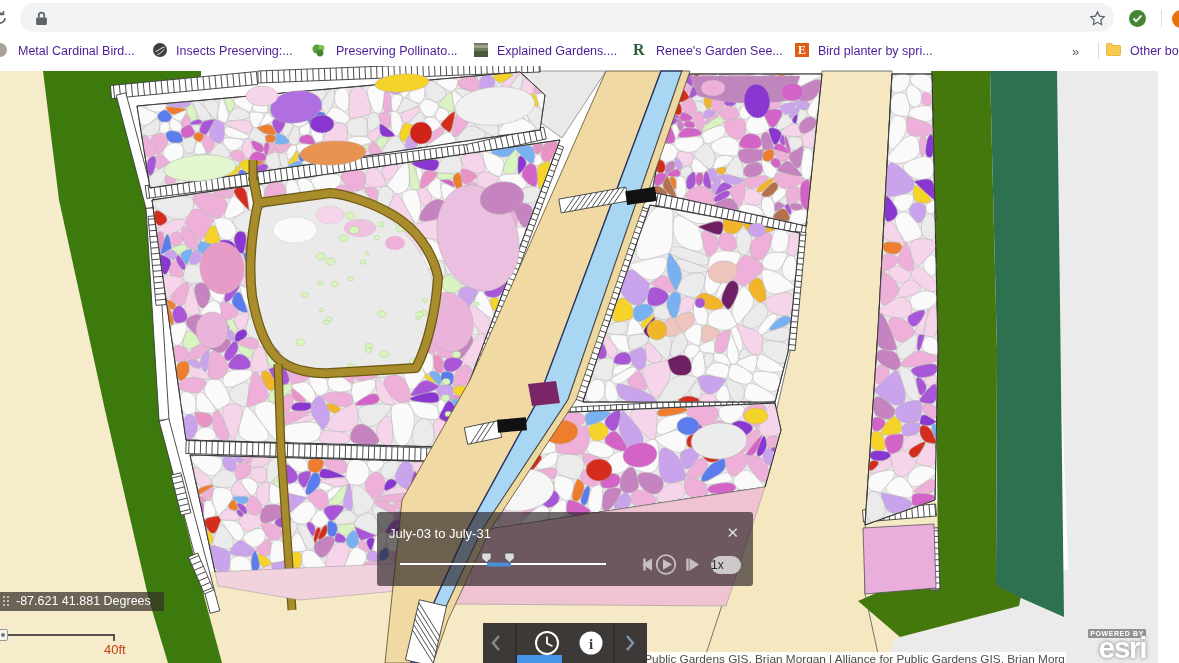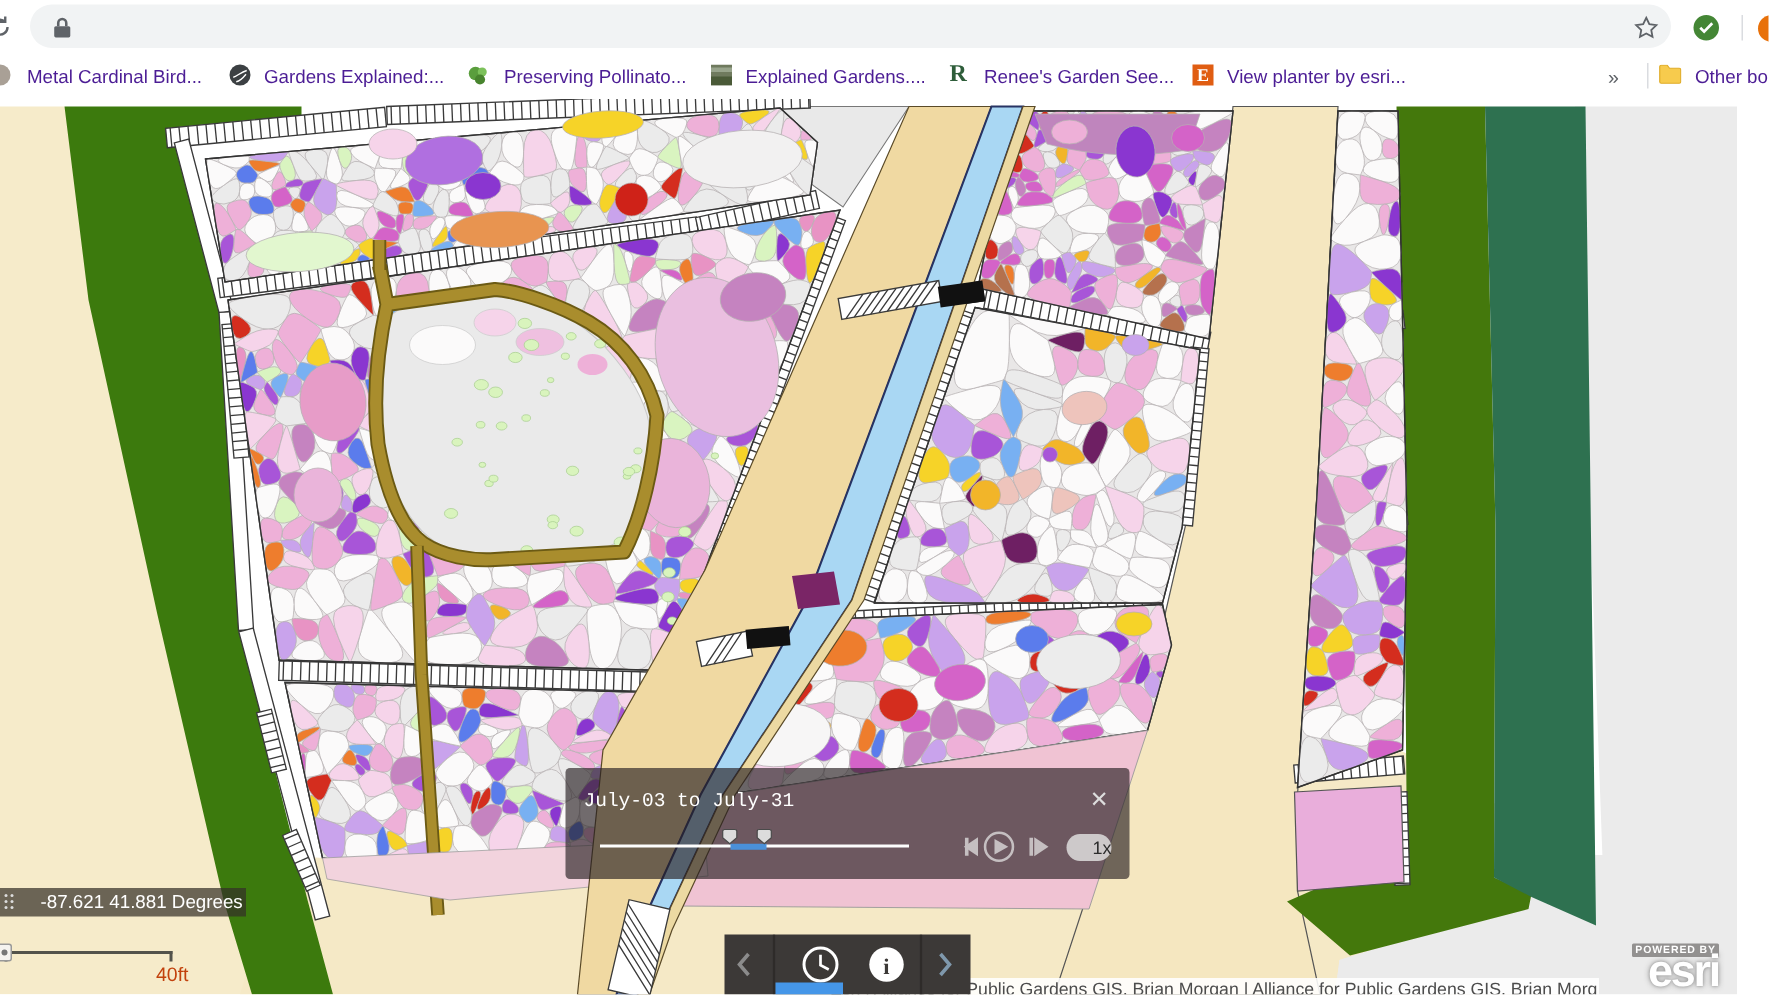--- a/index.html
+++ b/index.html
@@ -3,27 +3,27 @@
 *{margin:0;padding:0;box-sizing:border-box}
 html,body{width:1179px;height:663px;overflow:hidden;background:#fff;
  font-family:"Liberation Sans",sans-serif;position:relative}
 .abs{position:absolute}
 #toolbar{position:absolute;left:0;top:0;width:1179px;height:36px;background:#fff}
 #pill{position:absolute;left:20px;top:3px;width:1094px;height:29px;background:#f1f3f4;border-radius:15px}
 #url{position:absolute;left:55px;top:8px;font-size:15px;color:#202124;white-space:nowrap}
 #url span{color:#5f6368}
 #bookmarks{position:absolute;left:0;top:36px;width:1179px;height:30px;background:#fff}
 .bm{position:absolute;top:8px;font-size:12.5px;color:#4c1d95;white-space:nowrap}
-#coordbar{position:absolute;left:0;top:592px;width:164px;height:19px;background:rgba(52,47,40,0.72);color:#fff;font-size:12.5px;line-height:19px;padding-left:27px}
+#coordbar{position:absolute;left:0;top:592px;width:164px;height:19px;background:rgba(52,47,40,0.72);color:#fff;font-size:12.5px;line-height:19px;padding-left:16px}
 #scalebar{position:absolute;left:3px;top:634px;width:112px;height:7px;border-top:2px solid #53534b;border-left:2px solid #53534b;border-right:2px solid #53534b}
 #scalelab{position:absolute;left:104px;top:642px;font-size:13px;color:#c2410c}
 #panel{position:absolute;left:377px;top:512px;width:376px;height:74px;background:rgba(38,30,34,0.65);border-radius:3px}
-#ptitle{position:absolute;left:12px;top:14px;font-family:Liberation Mono, monospace;font-size:13px;color:#fff}
+#ptitle{position:absolute;left:12px;top:14px;font-family:Liberation Sans, sans-serif;font-size:13px;color:#fff}
 #pclose{position:absolute;right:14px;top:12px;color:#ddd;font-size:15px}
-#speed{position:absolute;left:334px;top:44px;width:30px;height:18px;border-radius:9px;background:#cdc9ca;color:#2c2c2c;font-size:12px;text-align:right;line-height:18px}
+#speed{position:absolute;left:334px;top:44px;width:30px;height:18px;border-radius:9px;background:#cdc9ca;color:#2c2c2c;font-size:12px;text-align:left;line-height:18px}
 #navbar{position:absolute;left:483px;top:623px;width:164px;height:40px;background:#3c3937}
 #bluestrip{position:absolute;left:517px;top:655px;width:45px;height:8px;background:#4596e8}
 #attrib{position:absolute;left:550px;top:652px;width:516px;height:11px;background:rgba(255,255,255,0.88);overflow:hidden;font-size:11.8px;color:#4c4c4c;white-space:nowrap}
 #esri{position:absolute;left:1076px;top:622px;width:70px;text-align:right;color:#fff}
 #esri .pb{font-size:7px;font-weight:bold;letter-spacing:0.6px;color:#fff;background:rgba(112,110,108,.72);display:inline-block;padding:1px 2px;border-radius:1px;text-shadow:none}
 #esri .big{font-size:30px;font-weight:bold;letter-spacing:-1.5px;line-height:18px;margin-top:-1px;text-shadow:0 0 4px #9a9a9a,0 0 2px #9a9a9a}
 </style></head><body>
 
 <svg width="1158" height="597" viewBox="0 66 1158 597" style="position:absolute;left:0;top:66px">
     <rect x="0" y="66" width="1158" height="597" fill="#ffffff"></rect>
@@ -1174,37 +1174,37 @@
  <div class="abs" style="left:1172px;top:10px;width:18px;height:18px;border-radius:50%;background:#e8710a"></div>
 </div>
 
 <div id="bookmarks">
  <div class="abs" style="left:-7px;top:7px;width:14px;height:14px;border-radius:50%;background:#a9a096"></div>
  <div class="bm" style="left:18px">Metal Cardinal Bird...</div>
  <div class="abs" style="left:153px;top:7px;width:14px;height:14px;border-radius:50%;background:#3c4043"></div>
  <svg class="abs" style="left:153px;top:7px" width="14" height="14" viewBox="0 0 14 14">
       <path d="M2.5 8.5c2.5-0.5 5-3.5 9-4.5M4.5 11.5c2.5-0.5 4.5-2.5 6.5-5" stroke="#fff" stroke-width="0.9" fill="none"></path>
     </svg>
- <div class="bm" style="left:176px">Gardens Explained:...</div>
+ <div class="bm" style="left:176px">Insects Preserving:...</div>
  <svg class="abs" style="left:312px;top:7px" width="14" height="14" viewBox="0 0 14 14">
       <circle cx="5" cy="6" r="4.5" fill="#5a9e3d"></circle>
       <circle cx="9.5" cy="5" r="3" fill="#7cc15a"></circle>
       <circle cx="8" cy="10" r="3.4" fill="#48842e"></circle>
     </svg>
  <div class="bm" style="left:336px">Preserving Pollinato...</div>
  <svg class="abs" style="left:474px;top:7px" width="14" height="14" viewBox="0 0 14 14">
       <rect width="14" height="14" fill="#6f7a5e"></rect>
       <rect y="8" width="14" height="6" fill="#4a5a38"></rect>
       <rect y="2" width="14" height="3" fill="#98a48c"></rect>
     </svg>
  <div class="bm" style="left:497px">Explained Gardens....</div>
  <div class="bm" style="left:633px;top:5px;font-family:'Liberation Serif',serif;font-size:16px;font-weight:bold;color:#2e5d3a">R</div>
  <div class="bm" style="left:656px">Renee's Garden See...</div>
  <div class="abs" style="left:795px;top:7px;width:14px;height:14px;background:#e05d12;color:#fff;font-family:'Liberation Serif',serif;font-size:12px;font-weight:bold;text-align:center;line-height:14px">E</div>
- <div class="bm" style="left:818px">View planter by esri...</div>
+ <div class="bm" style="left:818px">Bird planter by spri...</div>
  <div class="bm" style="left:1072px;color:#5f6368;font-size:13px">»</div>
  <div class="abs" style="left:1098px;top:6px;width:1px;height:17px;background:#dadce0"></div>
  <svg class="abs" style="left:1106px;top:7px" width="15" height="13" viewBox="0 0 15 13">
       <path d="M0.5 1.5a1 1 0 0 1 1-1h4l1.5 2h6.5a1 1 0 0 1 1 1v8a1 1 0 0 1-1 1h-12a1 1 0 0 1-1-1z" fill="#f7cb4d" stroke="#e0ac28" stroke-width="0.8"></path>
     </svg>
  <div class="bm" style="left:1130px">Other bo</div>
 </div>
 
 <div id="coordbar">-87.621 41.881 Degrees</div>
 <svg class="abs" style="left:1px;top:595px" width="12" height="13" viewBox="0 0 12 13">

